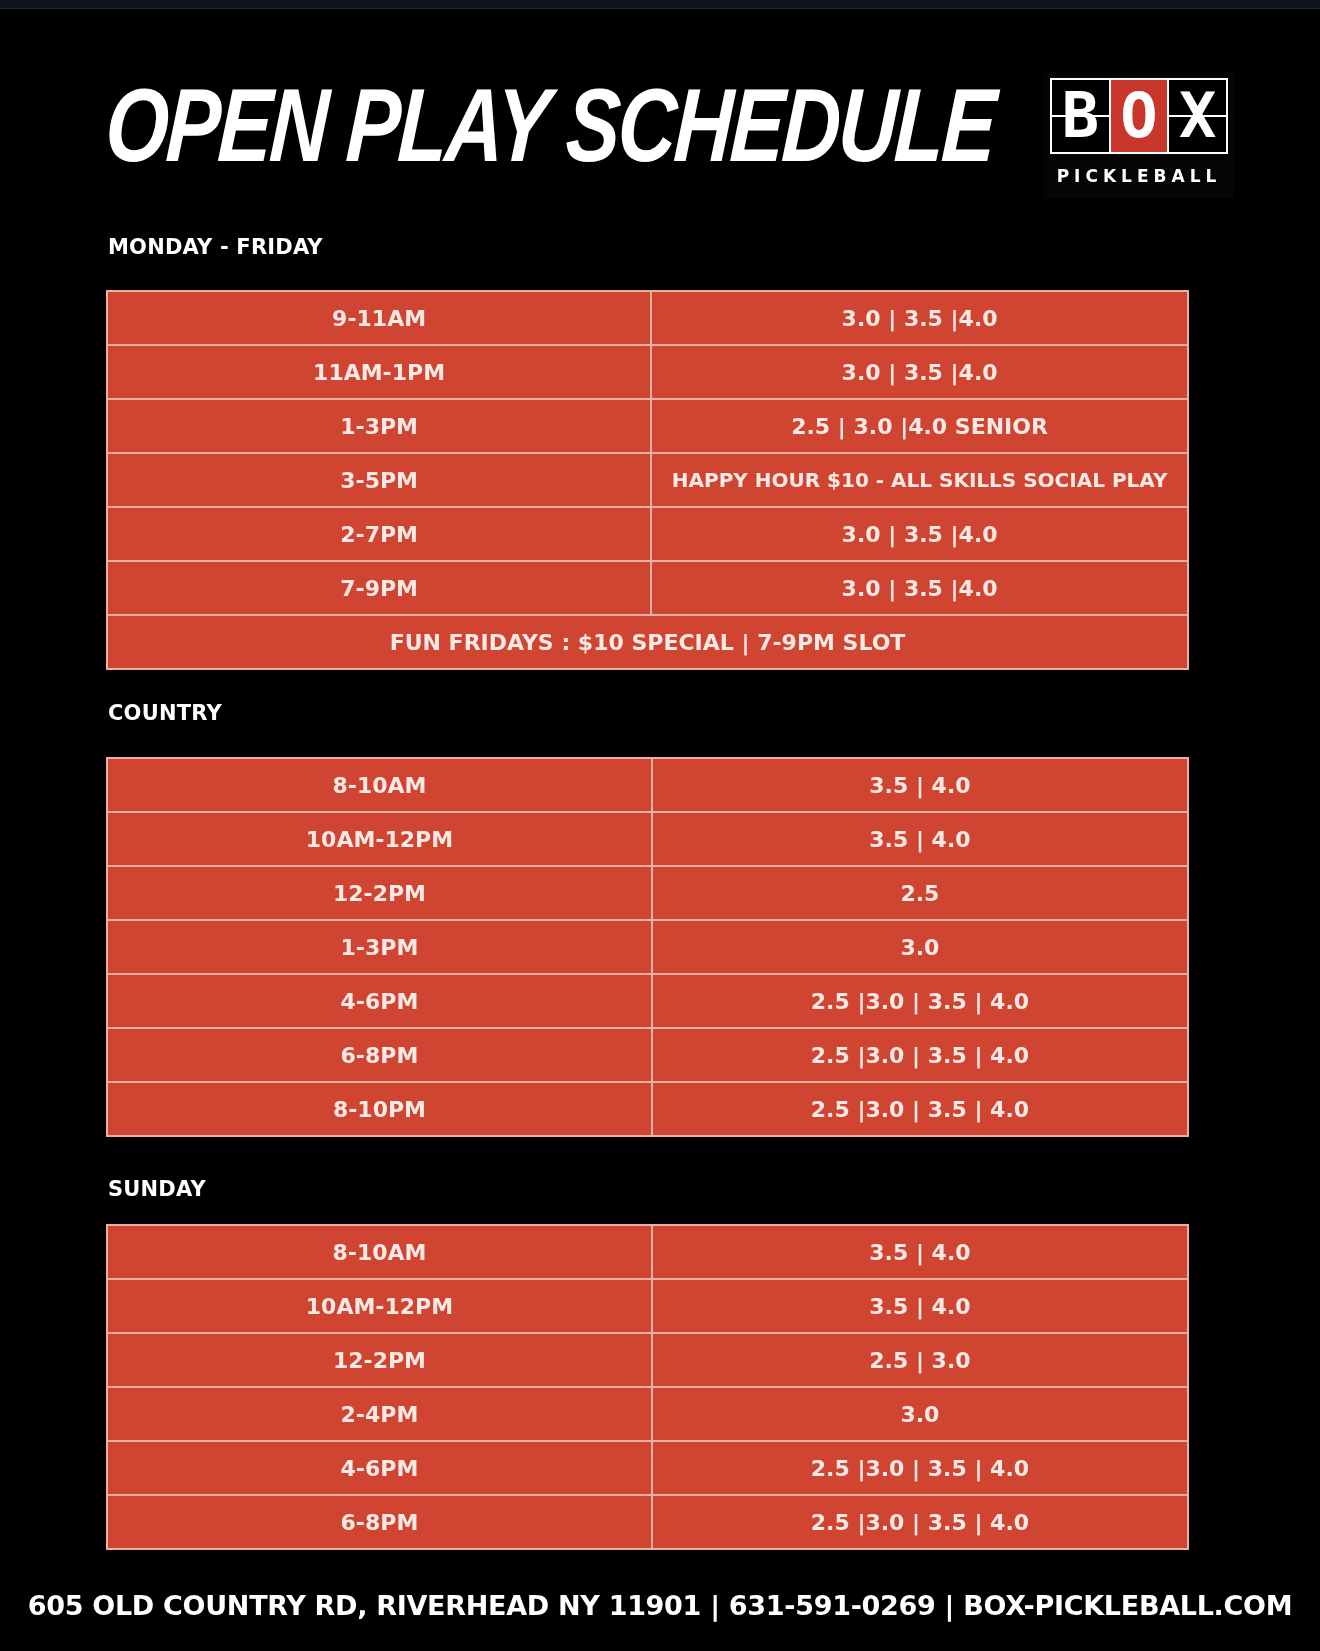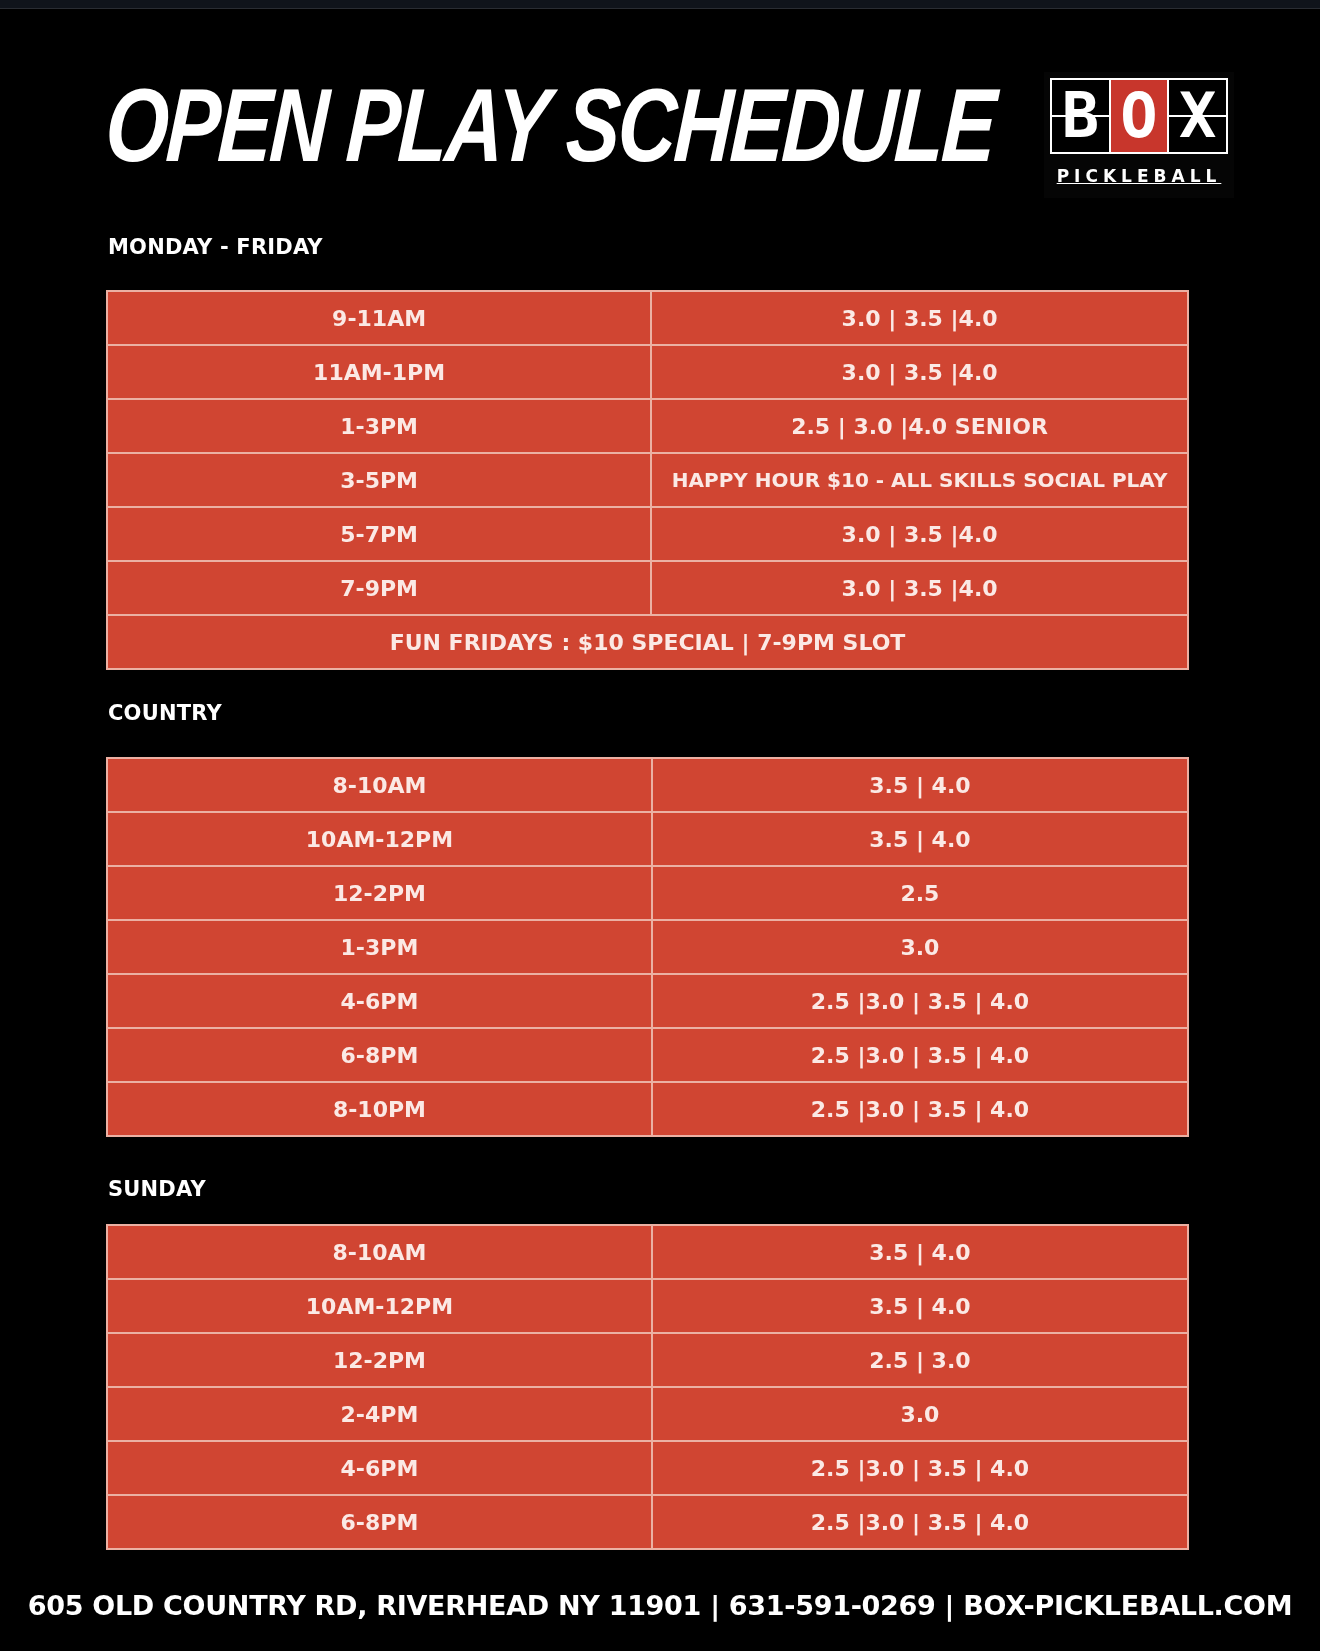--- a/index.html
+++ b/index.html
@@ -93,21 +93,20 @@
       position: absolute;
       left: 0;
       top: 94px;
       width: 190px;
       text-align: center;
       font-family: "DejaVu Sans", sans-serif;
       font-weight: bold;
       font-size: 17px;
       letter-spacing: 5px;
       color: #ffffff;
-      text-decoration: underline;
     }
     .section-heading {
       position: absolute;
       left: 108px;
       font-family: "DejaVu Sans", sans-serif;
       font-weight: bold;
       font-size: 21px;
       line-height: 30px;
       color: #ffffff;
       letter-spacing: 0.2px;
@@ -182,21 +181,21 @@
     </tr>
     <tr>
       <td class="time">1-3PM</td>
       <td class="levels">2.5 | 3.0 |4.0 SENIOR</td>
     </tr>
     <tr>
       <td class="time">3-5PM</td>
       <td class="levels small">HAPPY HOUR $10 - ALL SKILLS SOCIAL PLAY</td>
     </tr>
     <tr>
-      <td class="time">5-7PM</td>
+      <td class="time">2-7PM</td>
       <td class="levels">3.0 | 3.5 |4.0</td>
     </tr>
     <tr>
       <td class="time">7-9PM</td>
       <td class="levels">3.0 | 3.5 |4.0</td>
     </tr>
     <tr>
       <td colspan="2">FUN FRIDAYS : $10 SPECIAL | 7-9PM SLOT</td>
     </tr>
   </tbody>

